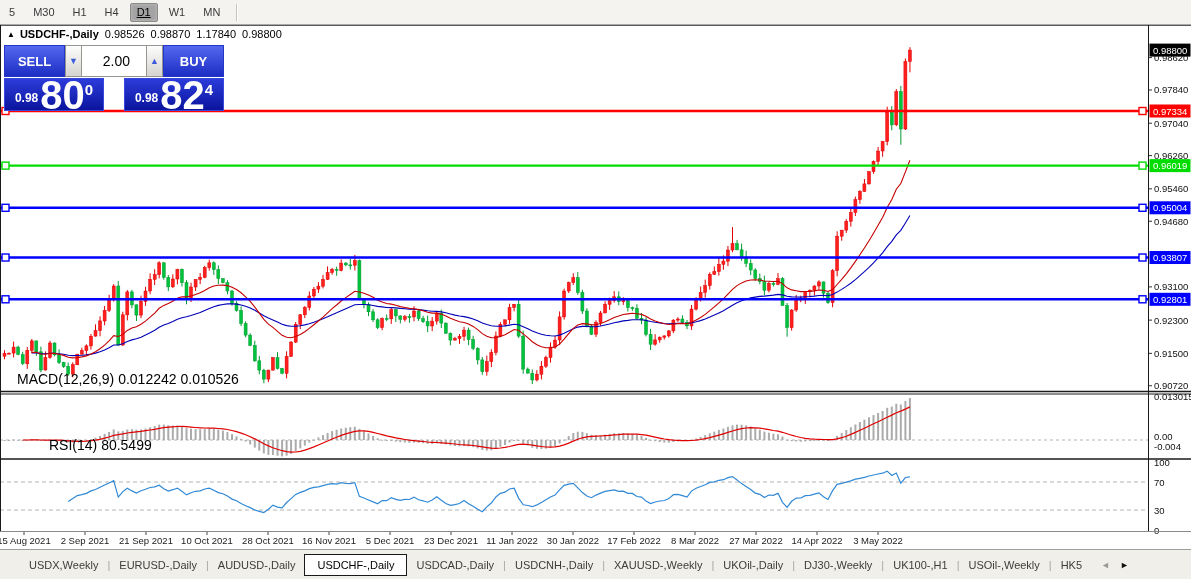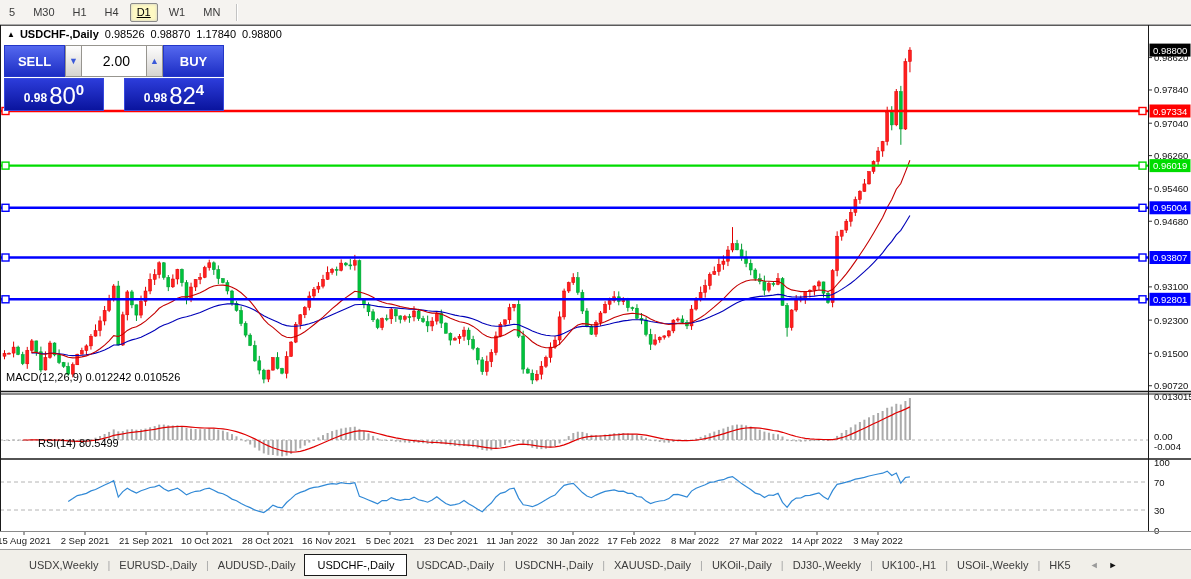--- a/index.html
+++ b/index.html
@@ -3,49 +3,49 @@
 <meta charset="utf-8">
 <style>
   html,body{margin:0;padding:0;}
   body{width:1191px;height:579px;position:relative;overflow:hidden;background:#fff;
        font-family:"Liberation Sans",sans-serif;-webkit-font-smoothing:antialiased;}
   
   #toolbar{position:absolute;left:0;top:0;width:1191px;height:25px;background:#f5f3f0;
            display:flex;align-items:center;box-sizing:border-box;border-bottom:1px solid #a8a8a8;}
   .tf-btn{font-size:11px;color:#3a3a3a;padding:2px 6px;margin:0 2px;border:1px solid transparent;
           border-radius:2px;cursor:default;line-height:13px;}
-  .tf-btn.active{background:#fef9c3;border-color:#8a8a8a;box-shadow:inset 0 0 3px #c9c9c9;color:#000;text-decoration:underline;}
+  .tf-btn.active{background:#a3a3a3;border-color:#8a8a8a;box-shadow:inset 0 0 3px #c9c9c9;color:#000;text-decoration:underline;}
   .tb-sep{width:1px;height:17px;background:#c3c3c3;border-right:1px solid #fff;margin:0 7px;}
   
   #chart-area{position:absolute;left:0;top:25px;width:1191px;height:524px;background:#fff;}
   #chart-svg{position:absolute;left:0;top:0;}
   #title-row{position:absolute;left:7px;top:3px;z-index:3;font-size:11px;font-weight:600;color:#000;
              display:flex;align-items:center;gap:6px;white-space:nowrap;}
   #title-row .tri{font-size:8px;margin-right:-1px;}
   #title-row .num{font-weight:400;}
-  .ind-header{position:absolute;left:6px;z-index:3;font-size:11px;color:#000;white-space:nowrap;text-align:center;}
+  .ind-header{position:absolute;left:17px;z-index:3;font-size:14px;color:#000;white-space:nowrap;text-align:center;}
   #macd-header{top:346px;}
   #rsi-header{top:412px;padding-left:32px;}
   
   #oneclick{position:absolute;left:4px;top:20px;width:220px;z-index:3;}
   .oc-row1{display:flex;height:32px;}
   .btn-sell,.btn-buy{flex:0 0 61px;background:linear-gradient(#5468ef,#1c2dc4);color:#fff;
        font-size:13px;font-weight:700;display:flex;align-items:center;justify-content:center;
        border:1px solid #2336c8;box-sizing:border-box;cursor:pointer;}
   .spin{flex:0 0 17px;background:linear-gradient(#fdfdfd,#d6d4d0);border:1px solid #97958f;
        box-sizing:border-box;color:#3b59d9;font-size:9px;display:flex;align-items:center;
        justify-content:center;cursor:pointer;}
   .vol{flex:1 1 auto;width:60px;border:1px solid #97958f;border-left:none;border-right:none;
        text-align:right;font-size:14px;padding:0 16px 0 0;outline:none;font-family:inherit;color:#000;box-sizing:border-box;}
   .oc-row2{display:flex;gap:20px;height:33px;margin-top:1px;text-align:right;}
   .price-panel{flex:1;background:linear-gradient(#2c3cda,#0a149e);border:1px solid #3648de;
        color:#fff;display:flex;align-items:flex-end;justify-content:center;padding:1px 3px;
        box-sizing:border-box;cursor:pointer;}
   .pp-small{font-size:12px;font-weight:700;margin:0 2px 4px 0;}
-  .pp-big{font-size:24px;font-weight:400;line-height:27px;}
+  .pp-big{font-size:40px;font-weight:700;line-height:27px;}
   .pp-sup{font-size:15px;font-weight:700;align-self:flex-start;margin-top:1px;}
   
   #tabbar{position:absolute;left:0;top:549px;width:1191px;height:30px;background:#f1efe9;
           border-top:1px solid #9e9e9e;box-sizing:border-box;display:flex;align-items:center;
           padding-left:20px;overflow:hidden;}
   .tab{font-size:11px;color:#3c3c3c;padding:4px 9px;white-space:nowrap;cursor:pointer;}
   .tab.active{background:#fff;border:1px solid #1a1a1a;color:#000;padding:4px 12px;}
   .tab-sep{color:#a8a8a8;font-size:11px;}
   .tab-scroll{font-size:9px;margin-left:10px;cursor:pointer;}
   .tab-scroll.left{color:#9a9a9a;}
@@ -845,21 +845,21 @@
     <div class="tab">USDX,Weekly</div>
     <span class="tab-sep">|</span>
     <div class="tab">EURUSD-,Daily</div>
     <span class="tab-sep">|</span>
     <div class="tab">AUDUSD-,Daily</div>
     <div class="tab active">USDCHF-,Daily</div>
     <div class="tab">USDCAD-,Daily</div>
     <span class="tab-sep">|</span>
     <div class="tab">USDCNH-,Daily</div>
     <span class="tab-sep">|</span>
-    <div class="tab">XAUUSD-,Daily</div>
+    <div class="tab">XAUUSD-,Weekly</div>
     <span class="tab-sep">|</span>
     <div class="tab">UKOil-,Daily</div>
     <span class="tab-sep">|</span>
     <div class="tab">DJ30-,Weekly</div>
     <span class="tab-sep">|</span>
     <div class="tab">UK100-,H1</div>
     <span class="tab-sep">|</span>
     <div class="tab">USOil-,Weekly</div>
     <span class="tab-sep">|</span>
     <div class="tab">HK5</div>

